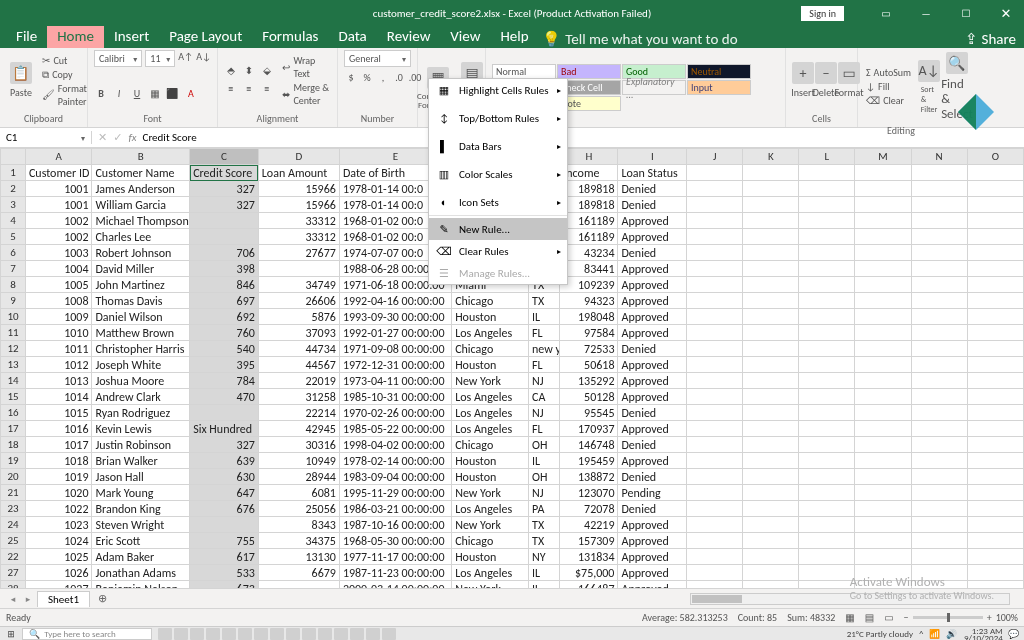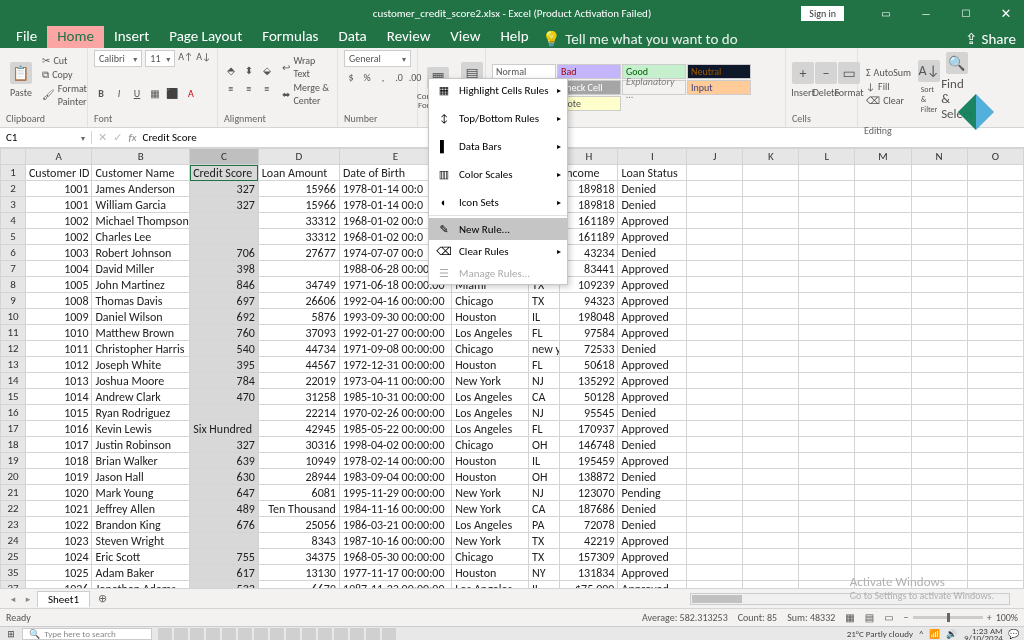--- a/index.html
+++ b/index.html
@@ -10,21 +10,21 @@
 .titlebar .signin{background:#fff;color:#333;padding:1px 8px;font-size:10px;margin-right:20px}
 .titlebar .winbtn{width:36px;height:26px;display:flex;align-items:center;justify-content:center;font-size:10px}
 .winbtn.close{font-size:13px}
 .menubar{height:22px;background:#217346;display:flex;align-items:flex-end;color:#fff;font-size:15px;padding-left:6px}
 .menubar .tab{padding:3px 10px;cursor:pointer}
 .menubar .tab.active{background:#fca5a5;color:#217346}
 .menubar .tell{display:flex;align-items:center;gap:4px;margin-left:4px;opacity:.9}
 .menubar .share{margin-left:auto;margin-right:8px;display:flex;align-items:center;gap:4px}
 .ribbon{height:80px;background:#f3f2f1;border-bottom:1px solid #d4d4d4;display:flex;font-size:10px;color:#555;position:relative}
 .rgroup{border-right:1px solid #e1e1e1;padding:2px 6px;display:flex;flex-direction:column;justify-content:space-between;position:relative}
-.rgroup .label{text-align:left;font-size:10px;color:#666;padding-top:1px}
+.rgroup .label{text-align:center;font-size:10px;color:#666;padding-top:1px}
 .rgroup .body{flex:1;display:flex;align-items:center;gap:4px}
 .btn-lg{display:flex;flex-direction:column;align-items:center;justify-content:center;gap:2px;padding:2px 4px;font-size:10px}
 .btn-lg .ico{width:22px;height:22px;background:#d4d4d4;border-radius:2px;display:flex;align-items:center;justify-content:center;font-size:14px}
 .vlist{display:flex;flex-direction:column;gap:1px;font-size:10px}
 .vlist div{display:flex;align-items:center;gap:3px;padding:0 2px}
 .sel{border:1px solid #ccc;background:#fff;padding:1px 4px;font-size:10px;display:flex;align-items:center;justify-content:space-between;gap:4px}
 .sel .arr{font-size:8px;color:#666}
 .small-icons{display:grid;grid-template-columns:repeat(3,14px);gap:2px}
 .small-icons span{width:14px;height:14px;display:flex;align-items:center;justify-content:center;font-size:10px}
 .stylecell{width:64px;height:15px;font-size:10px;border:1px solid #ccc;padding:0 3px;display:flex;align-items:center}
@@ -739,38 +739,20 @@
           <td class="r ">123070</td>
           <td class=" ">Pending</td>
           <td class=" "></td>
           <td class=" "></td>
           <td class=" "></td>
           <td class=" "></td>
           <td class=" "></td>
           <td class=" "></td>
         </tr>
         <tr>
-          <td class="rowhdr">22</td>
-          <td class="r ">1021</td>
-          <td class=" ">Jeffrey Allen</td>
-          <td class="r selcol">489</td>
-          <td class="r ">Ten Thousand</td>
-          <td class=" ">1984-11-16 00:00:00</td>
-          <td class=" ">New York</td>
-          <td class=" ">CA</td>
-          <td class="r ">187686</td>
-          <td class=" ">Denied</td>
-          <td class=" "></td>
-          <td class=" "></td>
-          <td class=" "></td>
-          <td class=" "></td>
-          <td class=" "></td>
-          <td class=" "></td>
-        </tr>
-        <tr>
           <td class="rowhdr">23</td>
           <td class="r ">1022</td>
           <td class=" ">Brandon King</td>
           <td class="r selcol">676</td>
           <td class="r ">25056</td>
           <td class=" ">1986-03-21 00:00:00</td>
           <td class=" ">Los Angeles</td>
           <td class=" ">PA</td>
           <td class="r ">72078</td>
           <td class=" ">Denied</td>
@@ -811,21 +793,21 @@
           <td class="r ">157309</td>
           <td class=" ">Approved</td>
           <td class=" "></td>
           <td class=" "></td>
           <td class=" "></td>
           <td class=" "></td>
           <td class=" "></td>
           <td class=" "></td>
         </tr>
         <tr>
-          <td class="rowhdr">35</td>
+          <td class="rowhdr">22</td>
           <td class="r ">1025</td>
           <td class=" ">Adam Baker</td>
           <td class="r selcol">617</td>
           <td class="r ">13130</td>
           <td class=" ">1977-11-17 00:00:00</td>
           <td class=" ">Houston</td>
           <td class=" ">NY</td>
           <td class="r ">131834</td>
           <td class=" ">Approved</td>
           <td class=" "></td>

